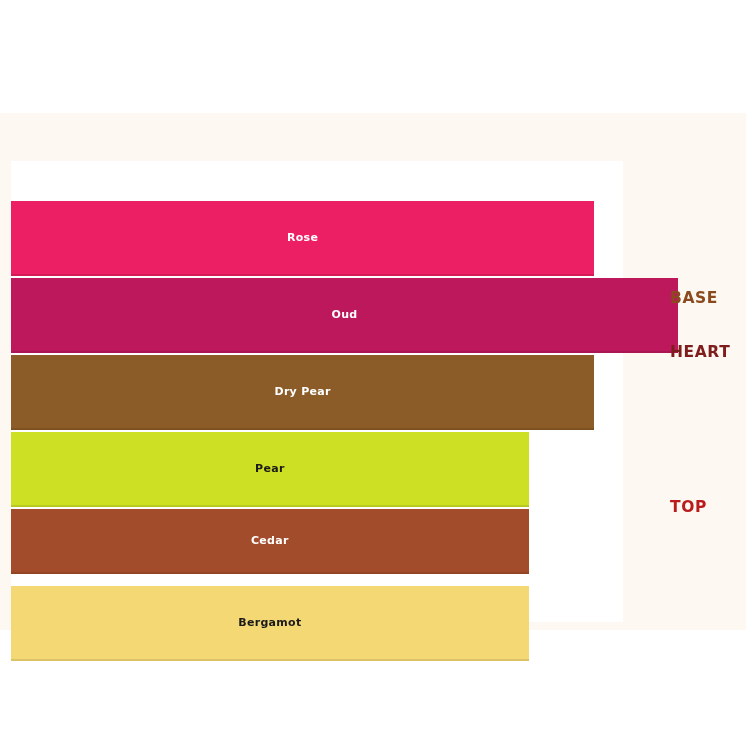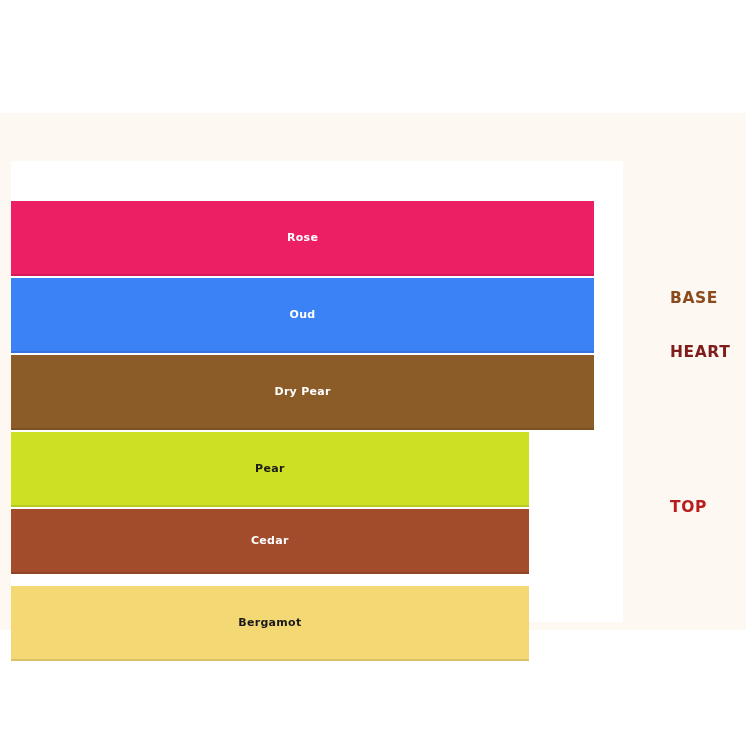--- a/index.html
+++ b/index.html
@@ -100,21 +100,21 @@
 
   <div id="figure" style="background: rgb(253, 249, 242);">
 
 
     <div id="plot-area" style="background: rgb(255, 255, 255);"></div>
 
     <div id="bars">
         <div class="bar-seg" style="top: 0px; height: 75px; width: 583.236px; background: rgb(236, 31, 100);">
           <span class="bar-label" style="color: rgb(255, 255, 255);">Rose</span>
         </div>
-        <div class="bar-seg" style="top: 77px; height: 75px; width: 583px; background: #3b82f6;">
+        <div class="bar-seg" style="top: 77px; height: 75px; width: 667px; background: #be185d;">
           <span class="bar-label" style="color: rgb(255, 255, 255);">Oud</span>
         </div>
         <div class="bar-seg" style="top: 154px; height: 75px; width: 583.236px; background: rgb(139, 92, 39);">
           <span class="bar-label" style="color: rgb(255, 255, 255);">Dry Pear</span>
         </div>
         <div class="bar-seg" style="top: 231px; height: 75px; width: 517.752px; background: rgb(206, 224, 36);">
           <span class="bar-label" style="color: rgb(26, 26, 26);">Pear</span>
         </div>
         <div class="bar-seg" style="top: 308px; height: 65px; width: 517.752px; background: rgb(162, 76, 43);">
           <span class="bar-label" style="color: rgb(255, 255, 255);">Cedar</span>

